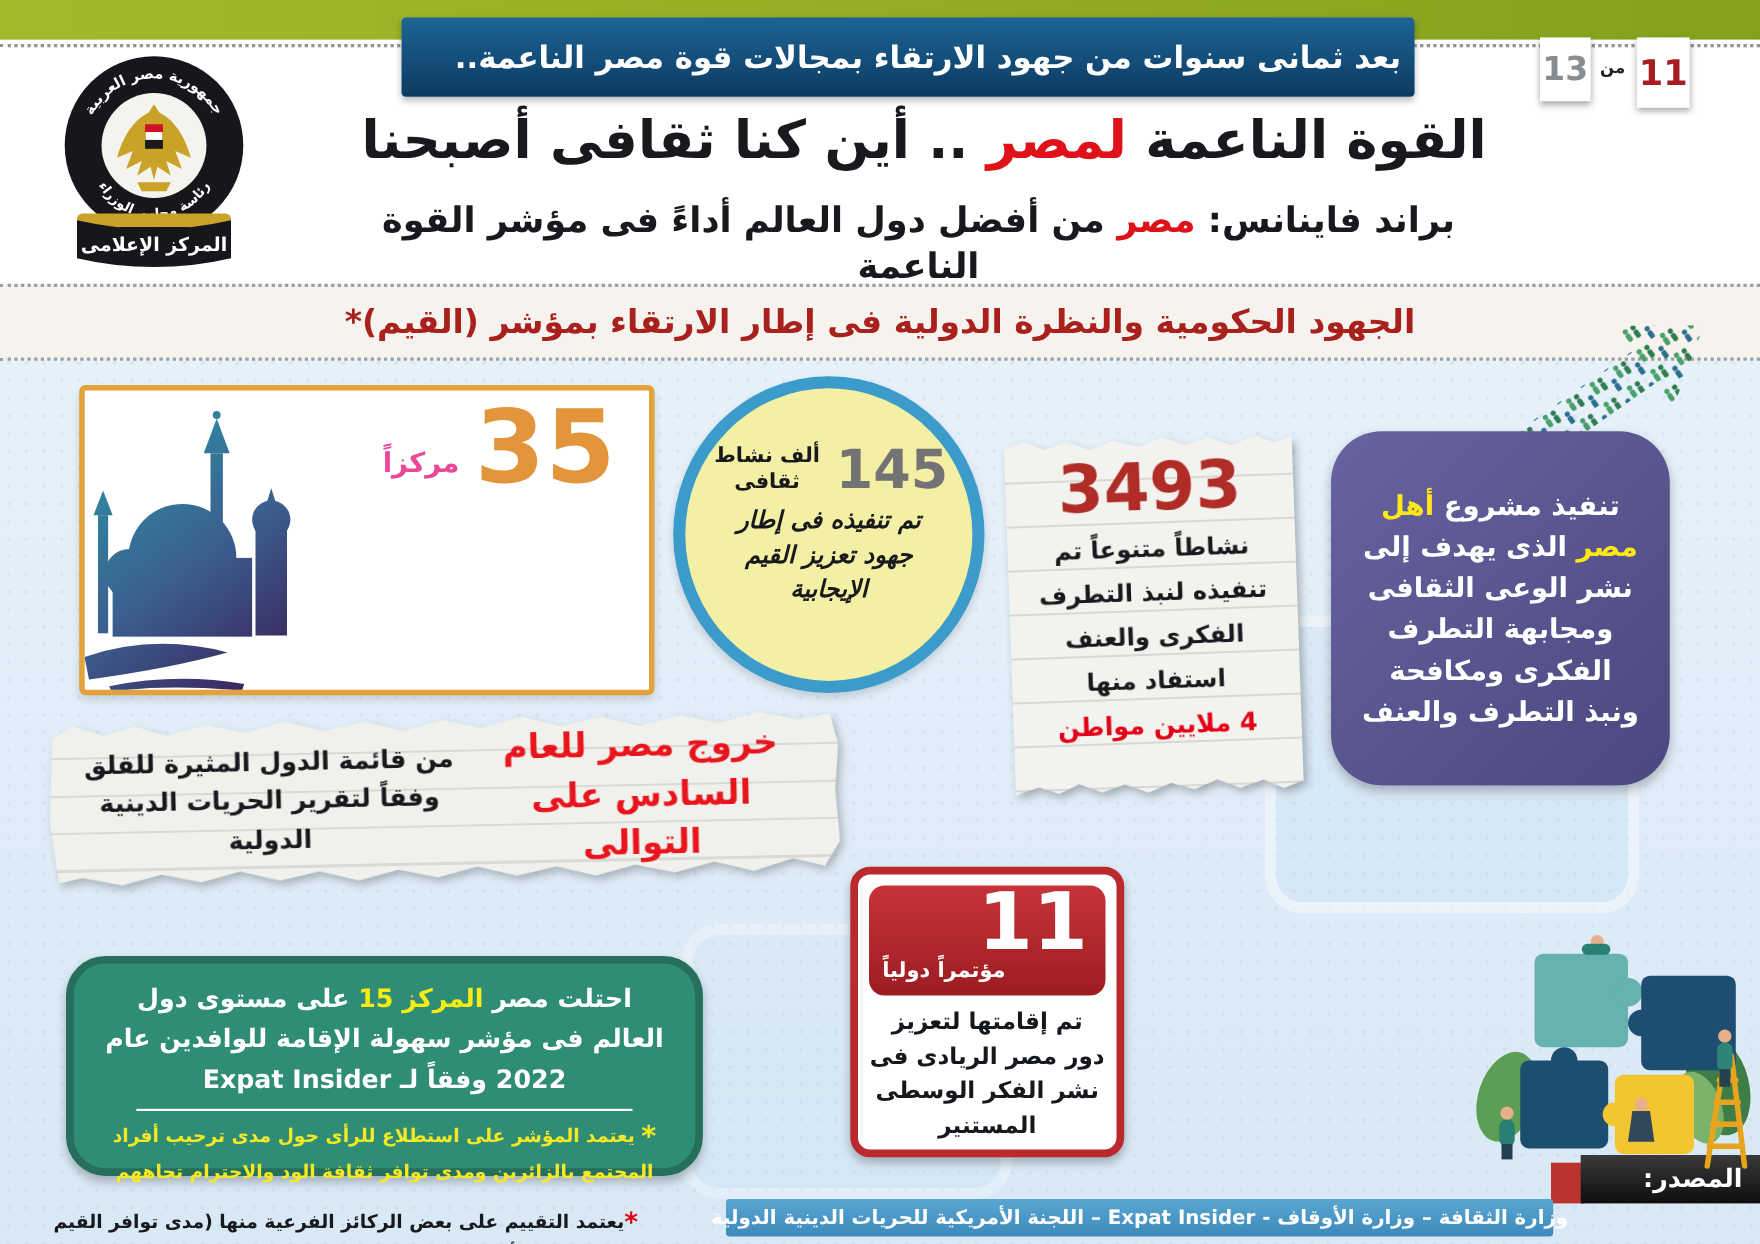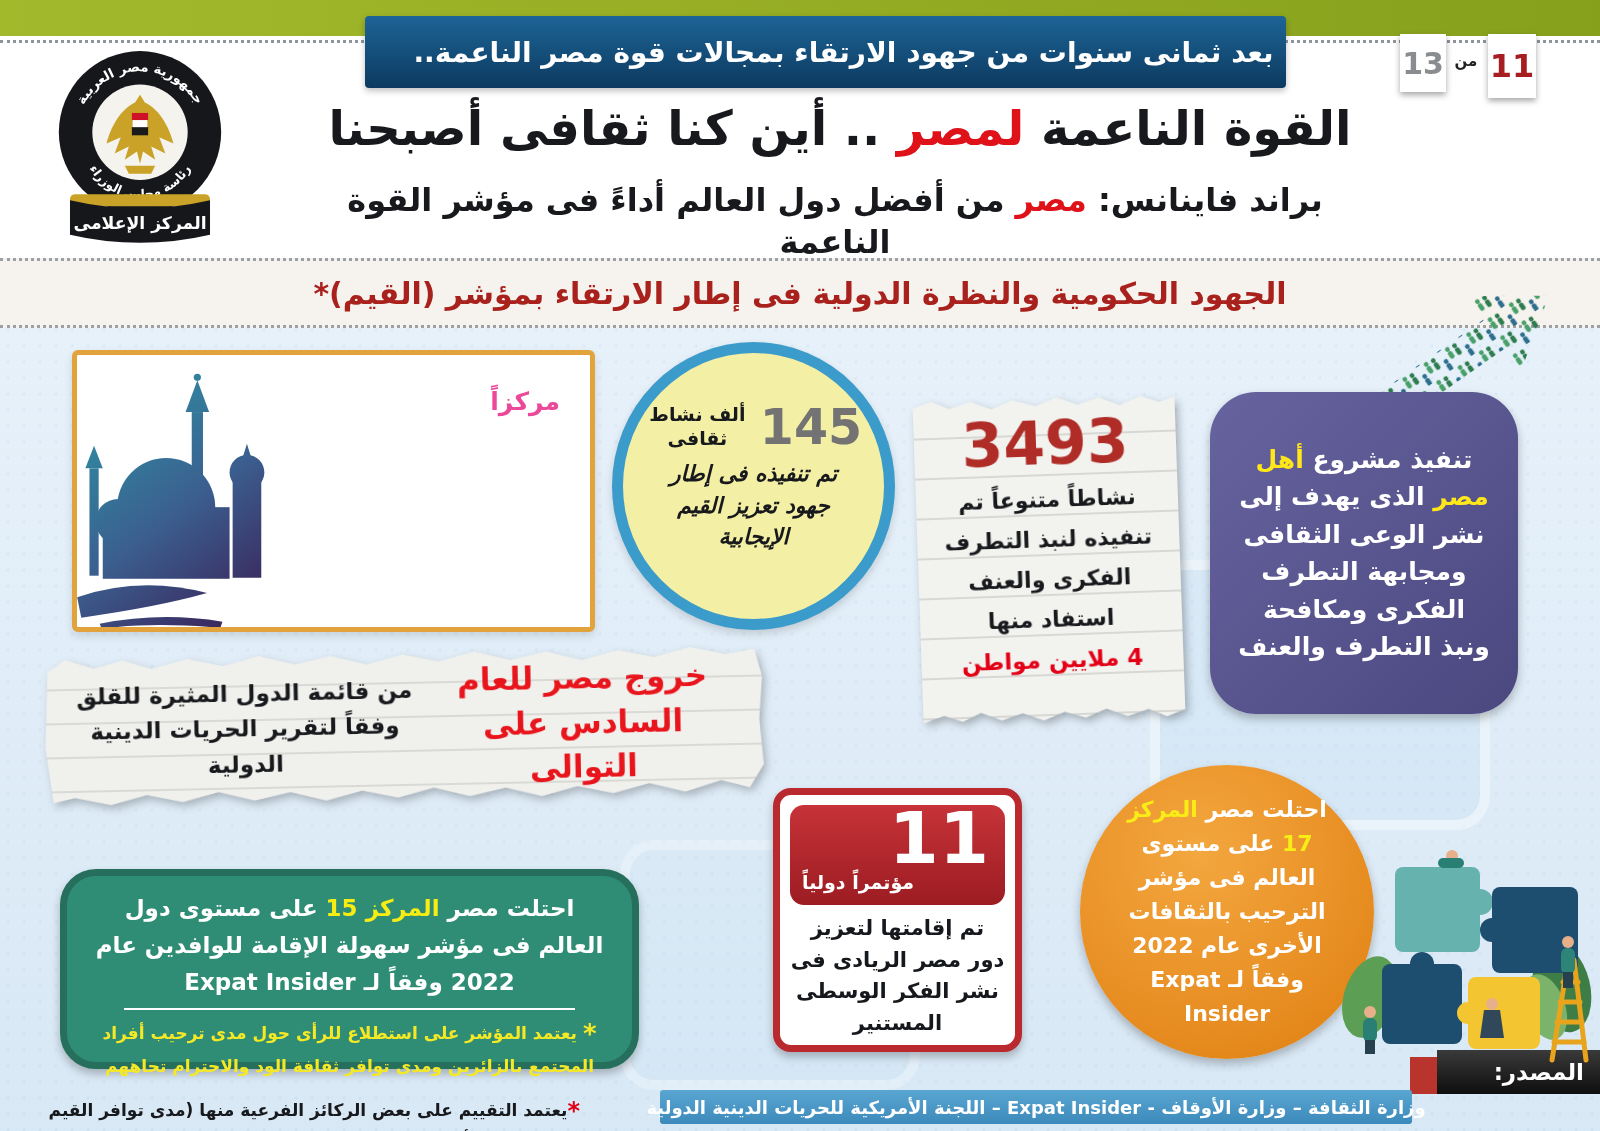--- a/index.html
+++ b/index.html
@@ -200,20 +200,21 @@
           <rect x="33" y="138" width="124" height="70"></rect>
           <rect x="160" y="112" width="28" height="95"></rect>
             <circle cx="174" cy="104" r="17"></circle>
             <path d="M169,92 L179,92 L174,76 Z"></path>
           <path d="M8,226 Q70,205 135,222 Q85,236 12,246 Z"></path>
           <path d="M30,252 Q90,240 150,250 L148,256 Q80,250 32,257 Z"></path>
         </g>
       </svg>
     </div>
     <div class="numrow">
+      <span class="num">35</span>
       <span class="unit">مركزاً</span>
     </div>
   </div>
 
   <div class="circle145">
     <div class="numrow">
       <span class="num">145</span>
       <span class="unit">ألف نشاط ثقافى</span>
     </div>
     <p class="desc" style="margin:6px 0 16px;font-style:italic;">تم تنفيذه فى إطار جهود تعزيز القيم الإيجابية</p>
@@ -269,23 +270,20 @@
   </div>
 
   <div class="red-card">
     <div class="red-inner">
       <span class="num">11</span>
       <span class="unit">مؤتمراً دولياً</span>
     </div>
     <p class="desc">تم إقامتها لتعزيز دور مصر الريادى فى نشر الفكر الوسطى المستنير</p>
   </div>
 
-  <div class="orange-circle">
-    <p><span>احتلت مصر </span><span class="yellow">المركز 17</span><span> على مستوى العالم فى مؤشر الترحيب بالثقافات الأخرى عام 2022 وفقاً لـ Expat Insider</span></p>
-  </div>
 
   <div class="puzzle">
     <svg viewBox="0 0 255 235" width="255" height="235">
       <ellipse cx="30" cy="165" rx="26" ry="42" fill="#5c9e53" transform="rotate(18 30 165)"></ellipse>
       <ellipse cx="222" cy="155" rx="28" ry="46" fill="#3e7d46" transform="rotate(-14 222 155)"></ellipse>
       <ellipse cx="205" cy="175" rx="20" ry="34" fill="#7cb36b" transform="rotate(-20 205 175)"></ellipse>
       <g>
         <rect x="55" y="35" width="85" height="85" rx="8" fill="#66b2ae"></rect>
         <circle cx="140" cy="70" r="13" fill="#66b2ae"></circle>
         <rect x="152" y="55" width="86" height="86" rx="8" fill="#1d4e70"></rect>

